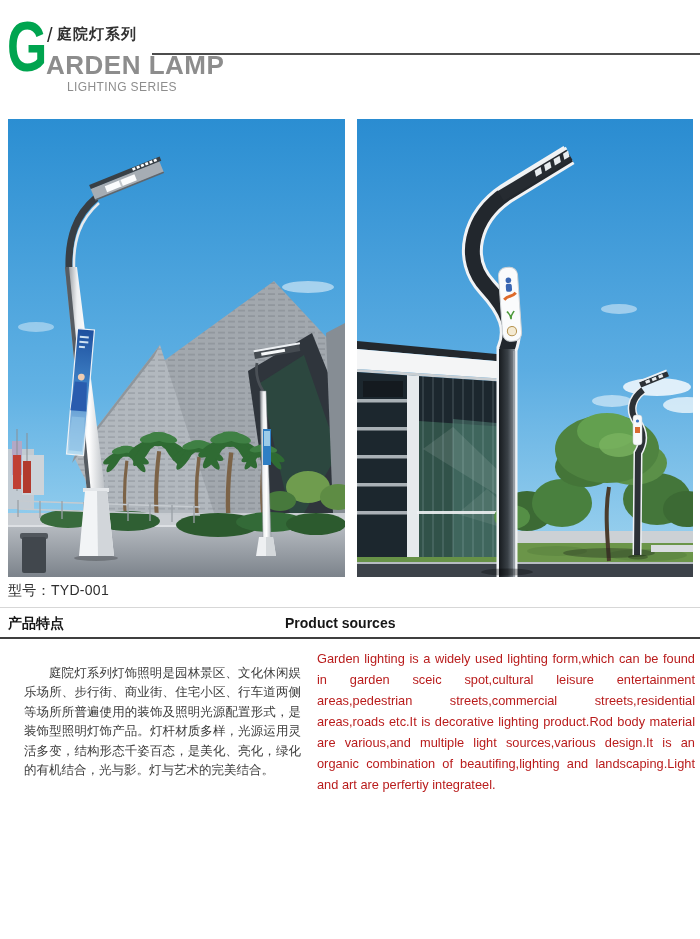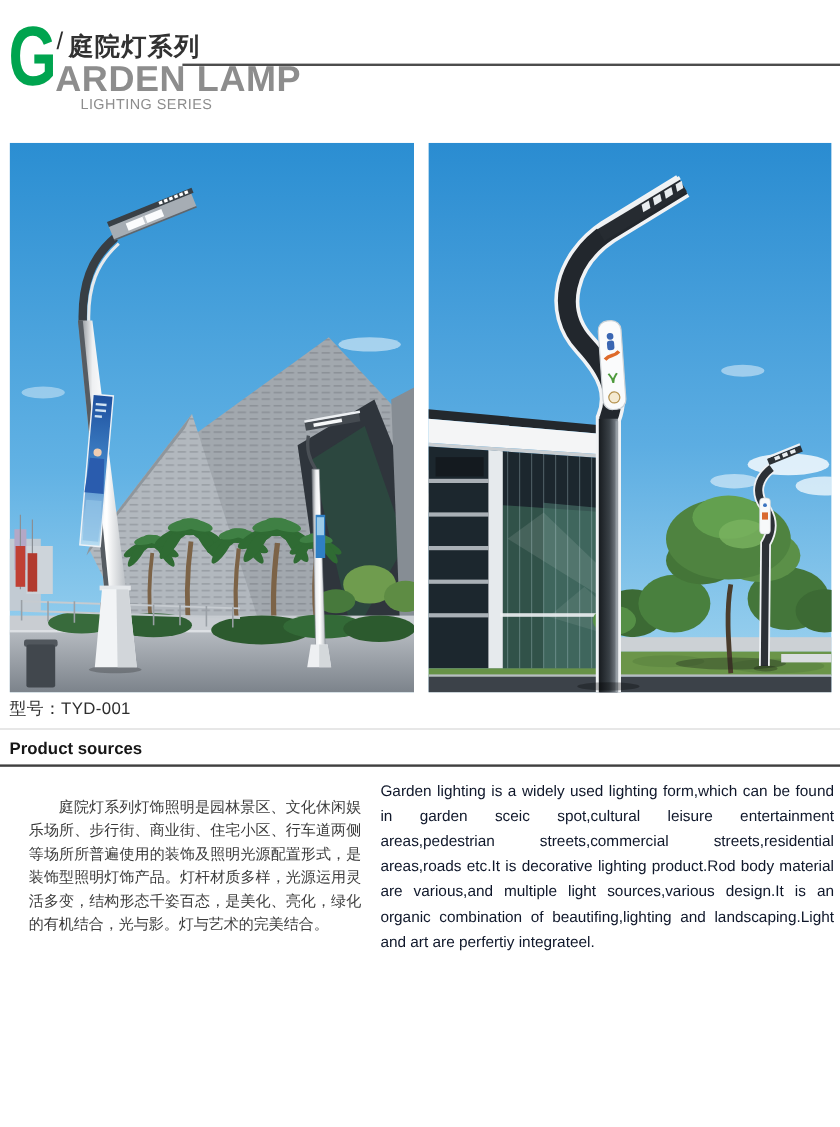--- a/index.html
+++ b/index.html
@@ -4,24 +4,24 @@
 <style>
   html,body{margin:0;padding:0;background:#ffffff;}
   .page{position:relative;width:700px;height:939px;background:#fff;overflow:hidden;
         font-family:"Liberation Sans","DejaVu Sans",sans-serif;}
 
   
   .hdr{position:absolute;left:0;top:0;width:700px;height:110px;}
   .g-letter{position:absolute;left:7px;top:12px;font-size:70px;line-height:70px;
             font-weight:bold;color:#00a44f;transform:scaleX(.74);transform-origin:left top;}
   .slash{position:absolute;left:47px;top:24px;font-size:20px;color:#2b2b2b;}
-  .title-cn{position:absolute;left:57px;top:25px;font-size:21px;font-weight:bold;
+  .title-cn{position:absolute;left:57px;top:25px;font-size:15px;font-weight:bold;
             color:#313131;letter-spacing:1px;white-space:nowrap;}
   .h-line{position:absolute;left:152px;right:0;top:53px;height:1.5px;background:#4c4c4c;}
-  .title-en{position:absolute;left:46px;top:50px;font-size:30px;font-weight:bold;
+  .title-en{position:absolute;left:46px;top:50px;font-size:26px;font-weight:bold;
             color:#8d8d8d;letter-spacing:.5px;white-space:nowrap;}
   .subtitle-en{position:absolute;left:48px;top:80px;font-size:12px;color:#8d8d8d;
             letter-spacing:.4px;white-space:nowrap;margin-left:19px;}
 
   
   .products{position:absolute;left:8px;top:119px;display:flex;gap:12px;}
   figure{margin:0;}
   figure svg{display:block;}
   figcaption{margin-top:5px;font-size:14px;color:#2e2e2e;letter-spacing:.3px;}
 
@@ -30,21 +30,21 @@
   .rule-light{height:1px;background:#d7d7d7;}
   .rule-dark{height:1.5px;background:#3f3f3f;}
   .frow{display:flex;padding:0 5px 0 8px;}
   .col-cn{width:277px;margin-right:12px;}
   .col-en{flex:1;}
   .frow.heads{padding-top:7px;padding-bottom:6px;}
   .frow.heads h3{margin:0;font-size:14px;line-height:16px;color:#161616;font-weight:bold;}
   .frow.bodies{padding-top:9px;}
   p.cn{margin:16px;font-size:12.5px;line-height:19.5px;color:#3b3b3b;
        text-align:justify;text-indent:2em;}
-  p.en{margin:0;font-size:12.8px;line-height:21px;color:#0f172a;text-align:justify;}
+  p.en{margin:0;font-size:12.8px;line-height:21px;color:#b91c1c;text-align:justify;}
 </style>
 </head>
 <body>
 
 <div class="page">
 
   <header class="hdr">
     <span class="g-letter">G</span>
     <span class="slash">/</span>
     <span class="title-cn">庭院灯系列</span>
@@ -353,20 +353,21 @@
           </g>
           <ellipse cx="150" cy="453" rx="26" ry="3.5" fill="rgba(0,0,0,0.3)"></ellipse>
         </g>
       </svg>
     </figure>
   </div>
 
   <section class="features">
     <div class="rule-light"></div>
     <div class="frow heads">
+      <h3 class="col-cn">产品特点</h3>
       <h3 class="col-en">Product sources</h3>
     </div>
     <div class="rule-dark"></div>
     <div class="frow bodies">
       <p class="cn col-cn">庭院灯系列灯饰照明是园林景区、文化休闲娱乐场所、步行街、商业街、住宅小区、行车道两侧等场所所普遍使用的装饰及照明光源配置形式，是装饰型照明灯饰产品。灯杆材质多样，光源运用灵活多变，结构形态千姿百态，是美化、亮化，绿化的有机结合，光与影。灯与艺术的完美结合。</p>
       <p class="en col-en">Garden lighting is a widely used lighting form,which can be found in garden sceic spot,cultural leisure entertainment areas,pedestrian streets,commercial streets,residential areas,roads etc.It is decorative lighting product.Rod body material are various,and multiple light sources,various design.It is an organic combination of beautifing,lighting and landscaping.Light and art are perfertiy integrateel.</p>
     </div>
   </section>
 
 </div>

